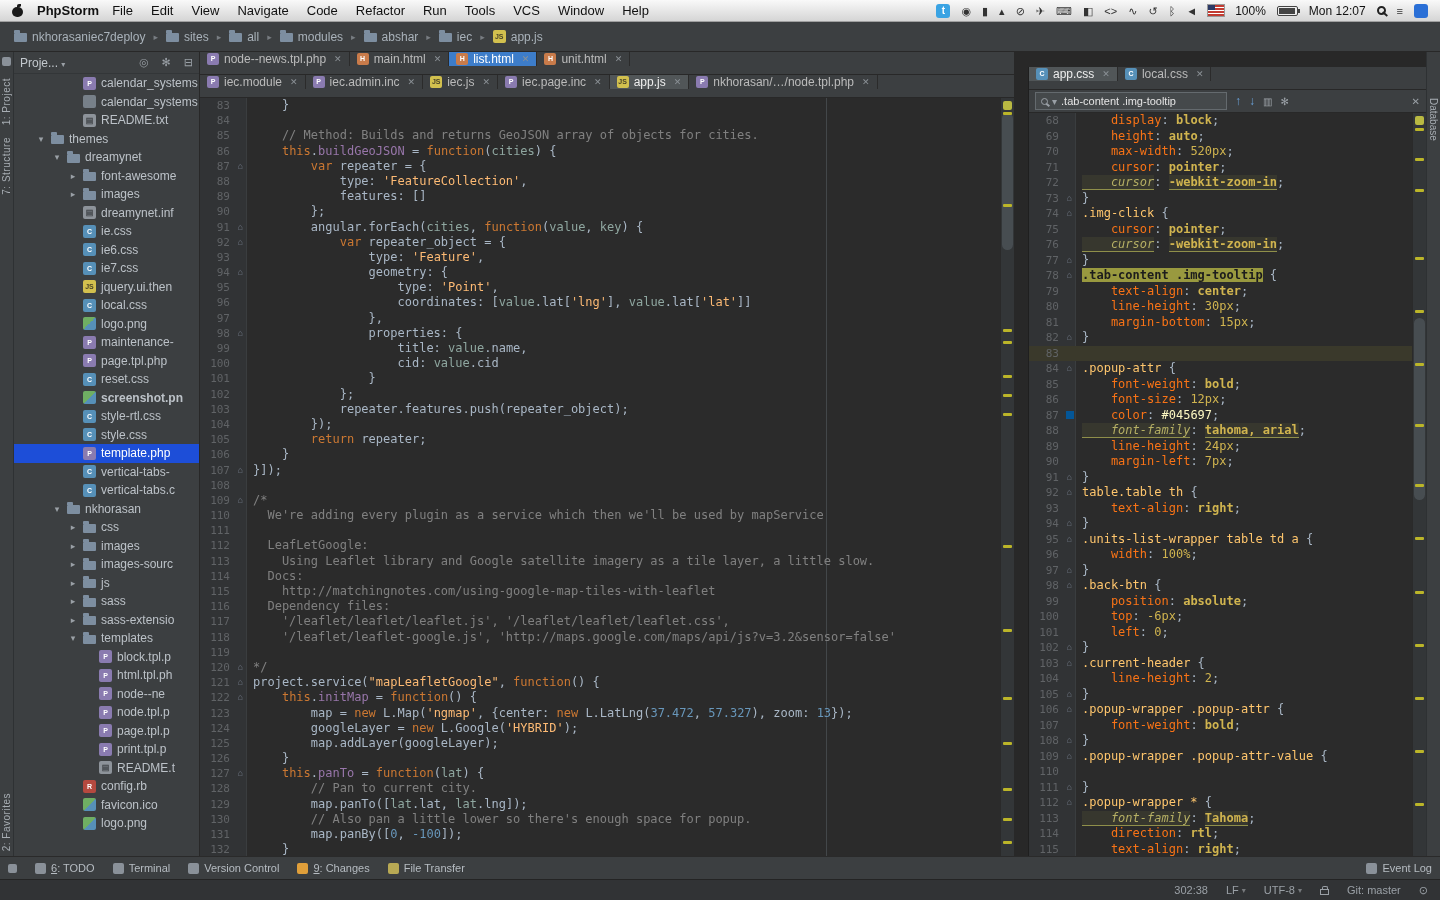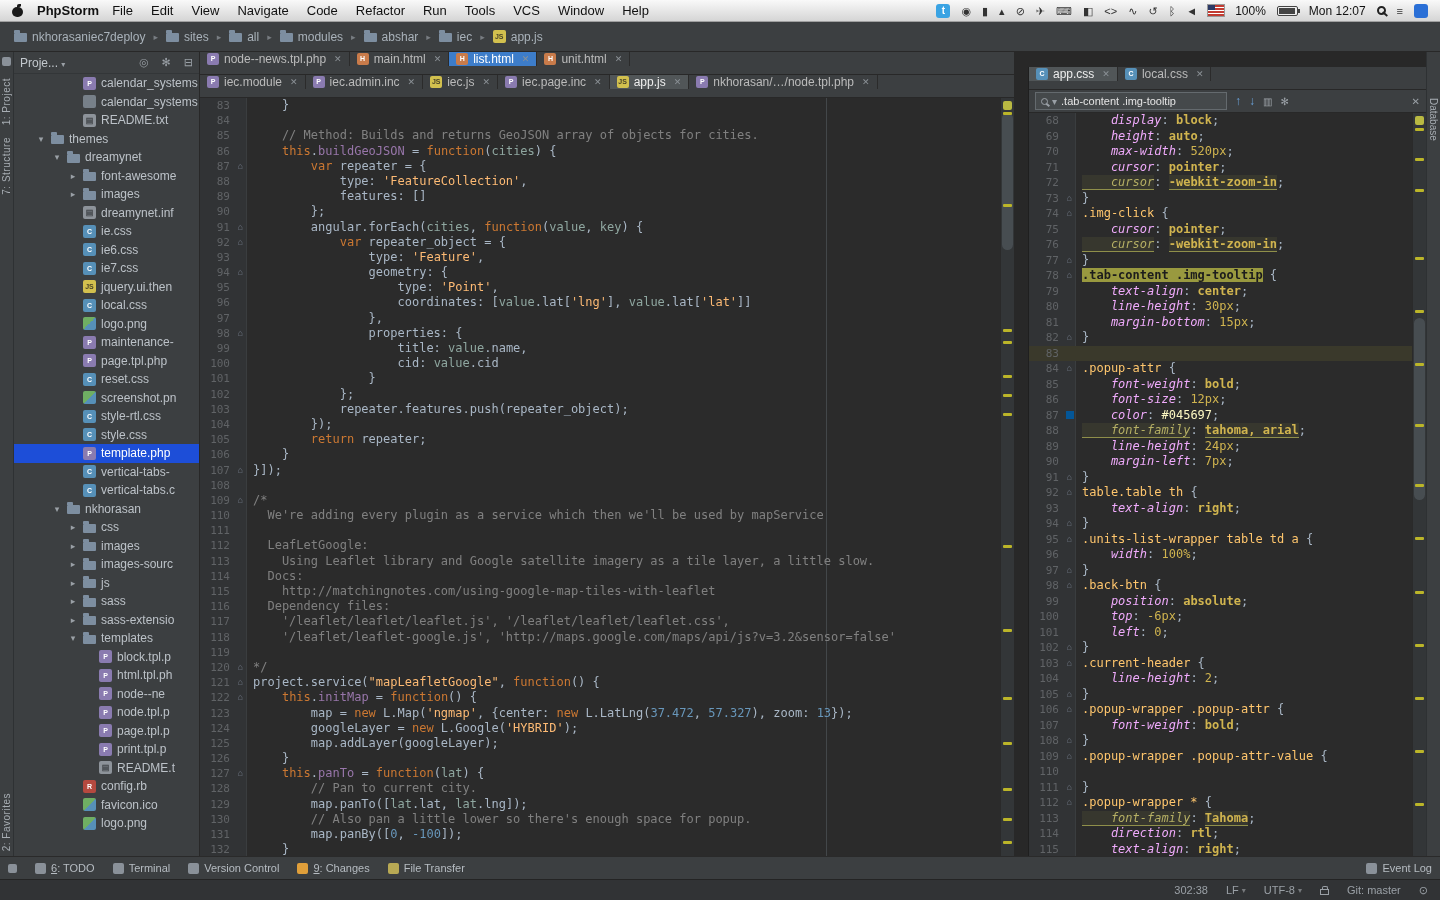--- a/index.html
+++ b/index.html
@@ -92,21 +92,21 @@
 .cnum{width:34px;flex:none;text-align:right;padding-right:4px;color:#606366;font-size:11px}
 .cfold{width:13px;flex:none;color:#5f6670;font-size:9px;text-align:center;overflow:hidden}
 .ccode{padding-left:6px}
 .crow.caret{background:#3a392b}
 .swatch{display:inline-block;width:8px;height:8px;margin-top:3px}
 .guide{position:absolute;top:0;bottom:0;left:626px;width:1px;background:#43474a}
 
 .t-d{color:#a9b7c6}.t-k{color:#cc7832}.t-s{color:#fdba74}.t-n{color:#6897bb}
 .t-c{color:#808080}.t-m{color:#9876aa}.t-p{color:#8fa7a0;}
 .t-sel{color:#ffc66d}.t-pun{color:#a9b7c6}
-.t-cp{color:#f0abfc;font-style:italic}
+.t-cp{color:#f97316;}
 .t-cpu{color:#b5af64;font-style:italic;border-bottom:1px solid #8f8f4a;background:rgba(110,110,60,.18)}
 .t-cv{color:#d0b44f;font-weight:bold}
 .t-cvu{color:#d0b44f;font-weight:bold;border-bottom:1px solid #8f8f4a;background:rgba(110,110,60,.18)}
 .t-cn{color:#d0b44f}.t-col{color:#fef9c3}
 .t-hl{background:#99993f;color:#1c1c1c;font-weight:bold}
 
 .stripe{position:absolute;top:0;bottom:0;right:0;width:14px;background:#333638;border-left:1px solid #2a2a2a}
 .mark{position:absolute;left:2px;width:9px;height:3px;background:#bbb529;border-radius:1px}
 .indic{position:absolute;top:3px;left:2px;width:9px;height:9px;background:#b9b942;border-radius:2px}
 .thumb{position:absolute;left:1px;width:11px;background:rgba(169,183,198,.18);border-radius:6px}
@@ -309,21 +309,21 @@
         <div class="trow" style="padding-left: 54px;">
           <span class="arrow"></span>
           <span class="badge php">P</span>
           <span>page.tpl.php</span>
         </div>
         <div class="trow" style="padding-left: 54px;">
           <span class="arrow"></span>
           <span class="badge css">C</span>
           <span>reset.css</span>
         </div>
-        <div class="trow" style="padding-left: 54px;">
+        <div class="trow" style="padding-left: 54px; font-weight: bold;">
           <span class="arrow"></span>
           <span class="badge img"></span>
           <span>screenshot.pn</span>
         </div>
         <div class="trow" style="padding-left: 54px;">
           <span class="arrow"></span>
           <span class="badge css">C</span>
           <span>style-rtl.css</span>
         </div>
         <div class="trow" style="padding-left: 54px;">

